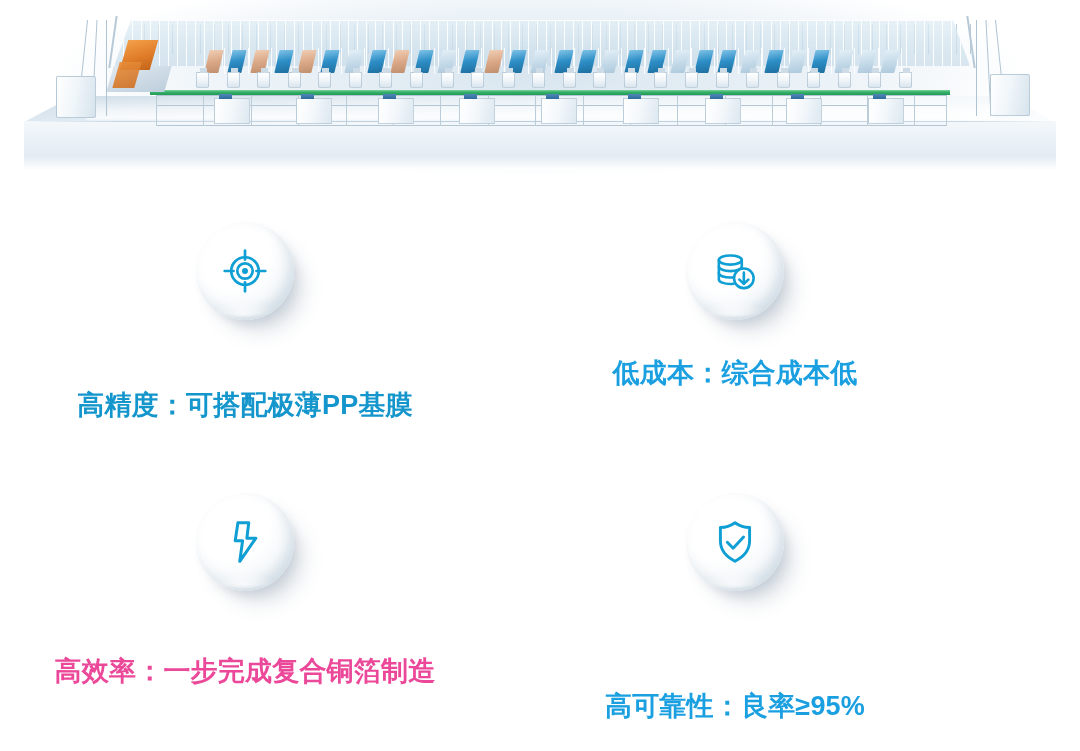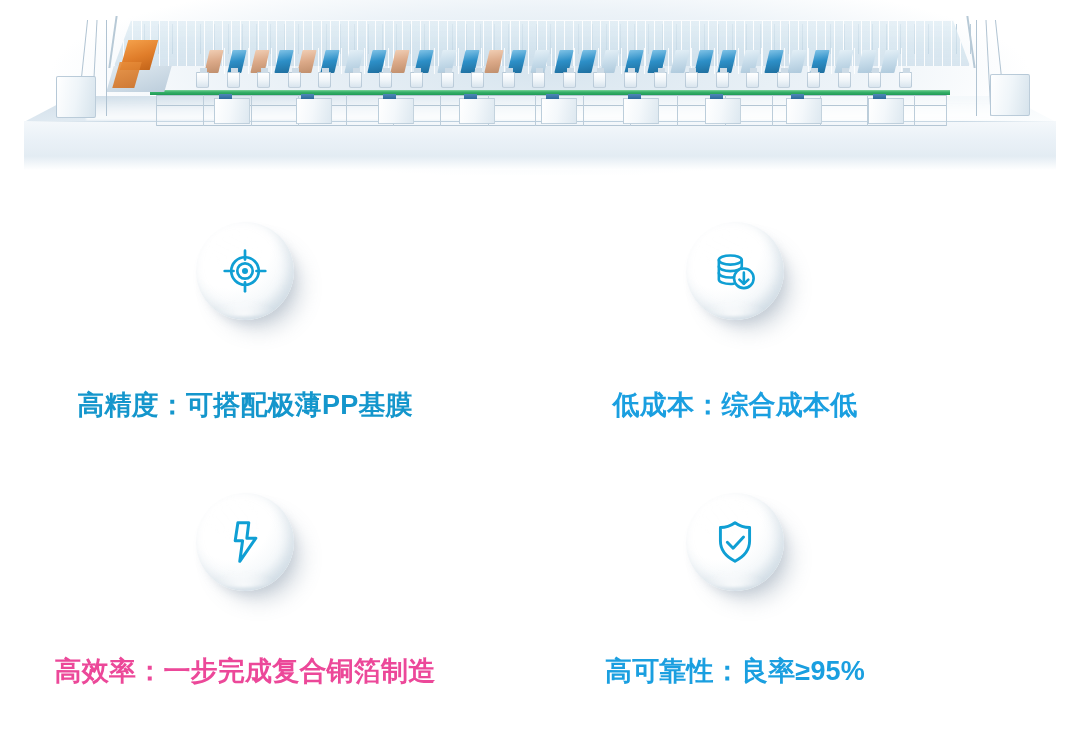--- a/index.html
+++ b/index.html
@@ -287,23 +287,23 @@
 
   .feature-label {
     margin-top: 0;
     font-size: 27px;
     font-weight: bold;
     letter-spacing: .2px;
     white-space: nowrap;
     line-height: 1;
   }
   .f1 .feature-label { margin-top: 72px; }
-  .f2 .feature-label { margin-top: 72px; }
+  .f2 .feature-label { margin-top: 40px; }
   .f3 .feature-label { margin-top: 67px; }
-  .f4 .feature-label { margin-top: 67px; }
+  .f4 .feature-label { margin-top: 102px; }
 </style>
 </head>
 <body>
 
 <div id="page">
 
   <div class="hero">
     <div class="hero-haze"></div>
 
     <div class="plinth">

